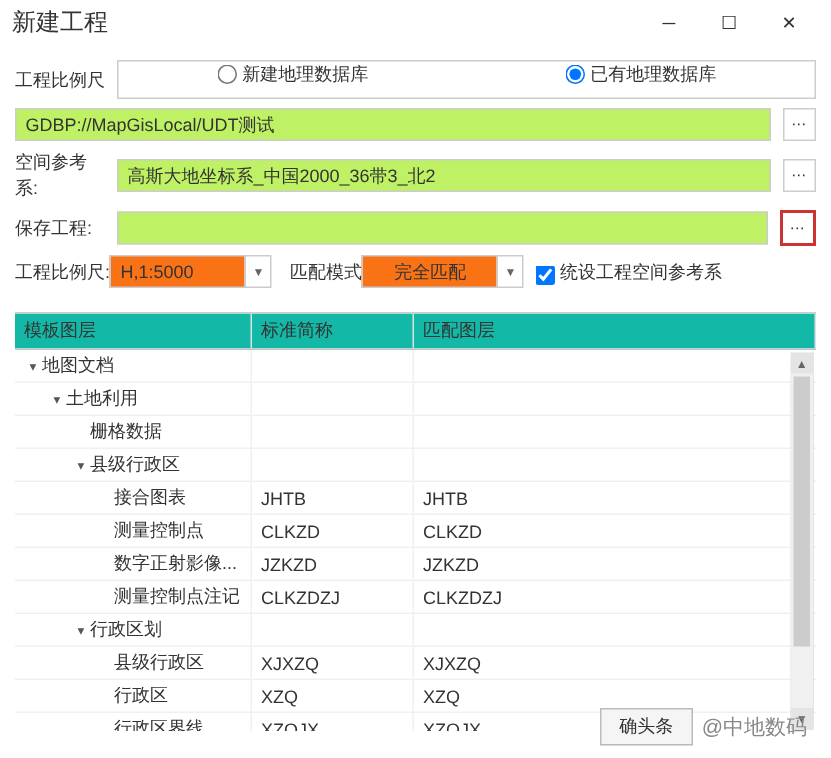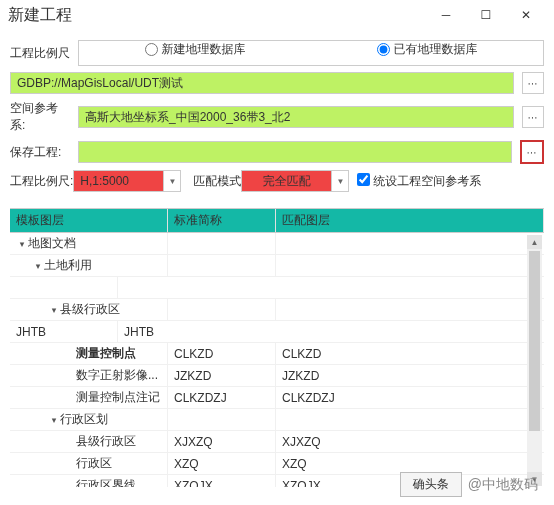--- a/index.html
+++ b/index.html
@@ -10,24 +10,24 @@
 .form { padding: 4px 10px; }
 .row { display: flex; align-items: center; margin: 6px 0; gap: 8px; }
 .row .lbl { width: 60px; color: #333; }
 .row .field { flex: 1; border: 1px solid #ccc; height: 22px; display: flex; align-items: center; padding: 0 6px; background: #bef264; }
 .radiogrp { flex: 1; border: 1px solid #ccc; height: 26px; display: flex; align-items: flex-start; }
 .radiogrp label { flex: 1; display: flex; align-items: center; justify-content: center; gap: 4px; cursor: pointer; }
 .radiogrp input { margin: 0; }
 .more { width: 22px; height: 22px; border: 1px solid #ccc; display: flex; align-items: center; justify-content: center; cursor: pointer; font-size: 10px; letter-spacing: 1px; }
 .more.hl { border: 2px solid #c33; width: 24px; height: 24px; }
 .combo { display: flex; height: 22px; }
-.combo .txt { border: 1px solid #ccc; border-right: none; height: 22px; display: flex; align-items: center; padding: 0 6px; background: #ef4444; }
+.combo .txt { border: 1px solid #ccc; border-right: none; height: 22px; display: flex; align-items: center; padding: 0 6px; background: #f97316; }
 .combo .dd { width: 18px; border: 1px solid #ccc; display: flex; align-items: center; justify-content: center; cursor: pointer; font-size: 8px; color: #666; }
 .row2 { display: flex; align-items: center; margin: 6px 0; gap: 0; }
-.chk { display: flex; align-items: flex-start; gap: 3px; cursor: pointer; }
+.chk { display: flex; align-items: flex-end; gap: 3px; cursor: pointer; }
 .grid { border-top: 1px solid #ccc; margin: 6px 10px 0 10px; height: 280px; overflow: hidden; position: relative; }
 .ghead { display: flex; border-bottom: 1px solid #ccc; background: #14b8a6; height: 24px; }
 .ghead .col { display: flex; align-items: center; padding: 0 6px; border-right: 1px solid #e0e0e0; font-weight: normal; }
 .gbody { overflow-y: auto; height: 254px; }
 .grow { display: flex; height: 22px; align-items: center; border-bottom: 1px solid #f0f0f0; }
 .col1 { width: 158px; display: flex; align-items: center; border-right: 1px solid #f0f0f0; height: 100%; }
 .col2 { width: 108px; padding: 0 6px; border-right: 1px solid #f0f0f0; height: 100%; display: flex; align-items: center; }
 .col3 { flex: 1; padding: 0 6px; display: flex; align-items: center; }
 .tgl { width: 12px; display: inline-flex; justify-content: center; font-size: 9px; color: #555; cursor: pointer; }
 .scroll { position: absolute; right: 2px; top: 26px; bottom: 2px; width: 15px; background: #f0f0f0; }
@@ -123,37 +123,45 @@
       </div>
       <div class="grow">
         <div class="col1" style="padding-left: 22px;">
           <span class="tgl">▾</span>
           <span>土地利用</span>
         </div>
         <div class="col2"></div>
         <div class="col3"></div>
       </div>
       <div class="grow">
-        <div class="col2"></div>
-        <div class="col3"></div>
-      </div>
-      <div class="grow">
         <div class="col1" style="padding-left: 38px;">
+          <span class="tgl"></span>
+          <span>栅格数据</span>
+        </div>
+        <div class="col2"></div>
+        <div class="col3"></div>
+      </div>
+      <div class="grow">
+        <div class="col1" style="padding-left: 38px;">
           <span class="tgl">▾</span>
           <span>县级行政区</span>
         </div>
         <div class="col2"></div>
         <div class="col3"></div>
       </div>
       <div class="grow">
+        <div class="col1" style="padding-left: 54px;">
+          <span class="tgl"></span>
+          <span>接合图表</span>
+        </div>
         <div class="col2">JHTB</div>
         <div class="col3">JHTB</div>
       </div>
       <div class="grow">
-        <div class="col1" style="padding-left: 54px; font-weight: bold;">
+        <div class="col1" style="padding-left: 54px;">
           <span class="tgl"></span>
           <span>测量控制点</span>
         </div>
         <div class="col2">CLKZD</div>
         <div class="col3">CLKZD</div>
       </div>
       <div class="grow">
         <div class="col1" style="padding-left: 54px;">
           <span class="tgl"></span>
           <span>数字正射影像...</span>

